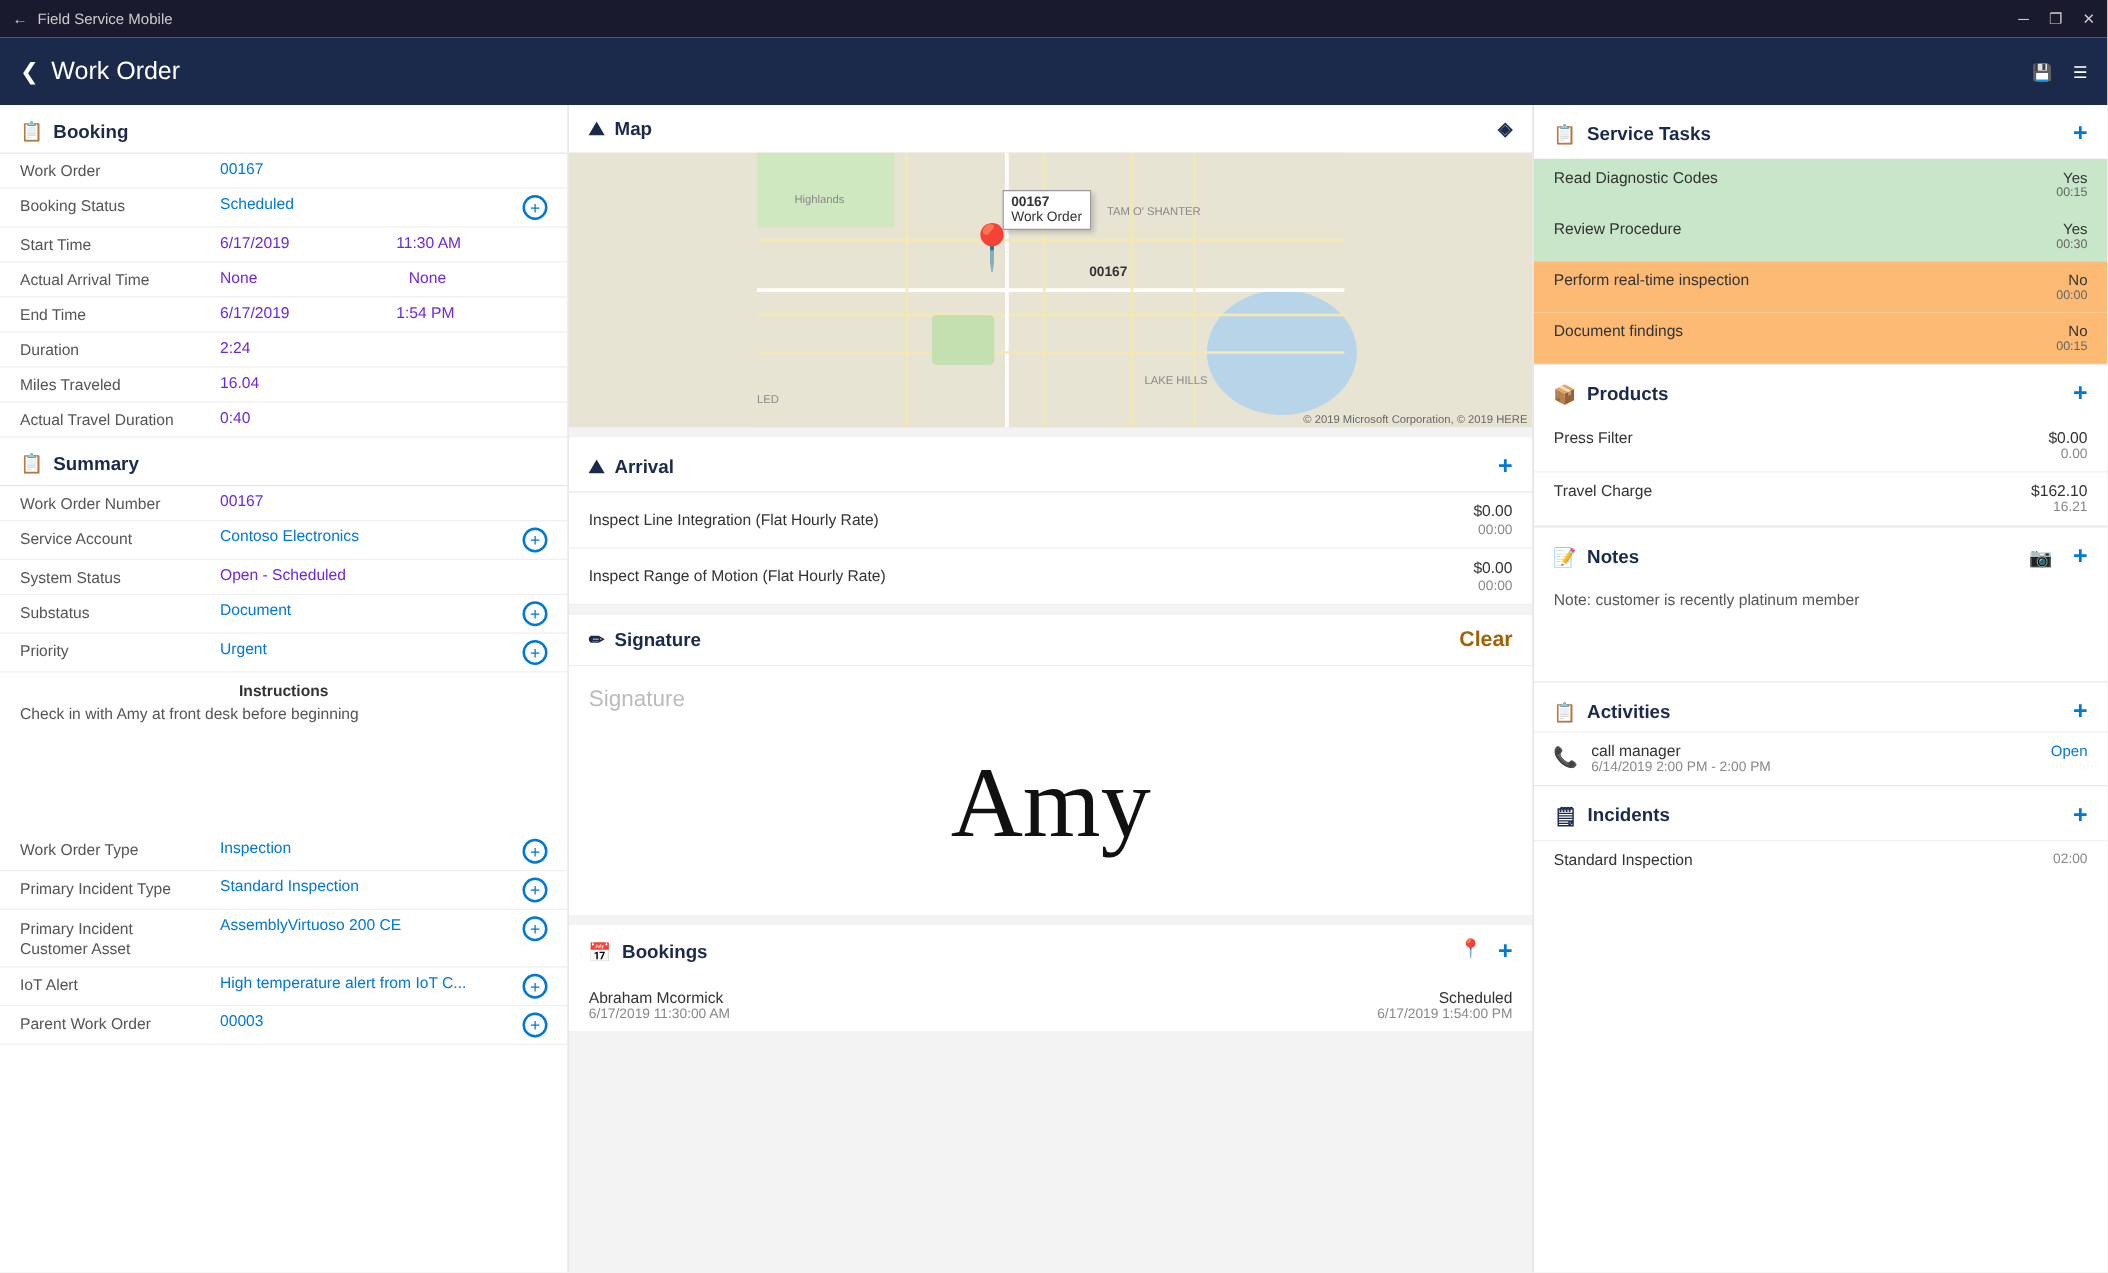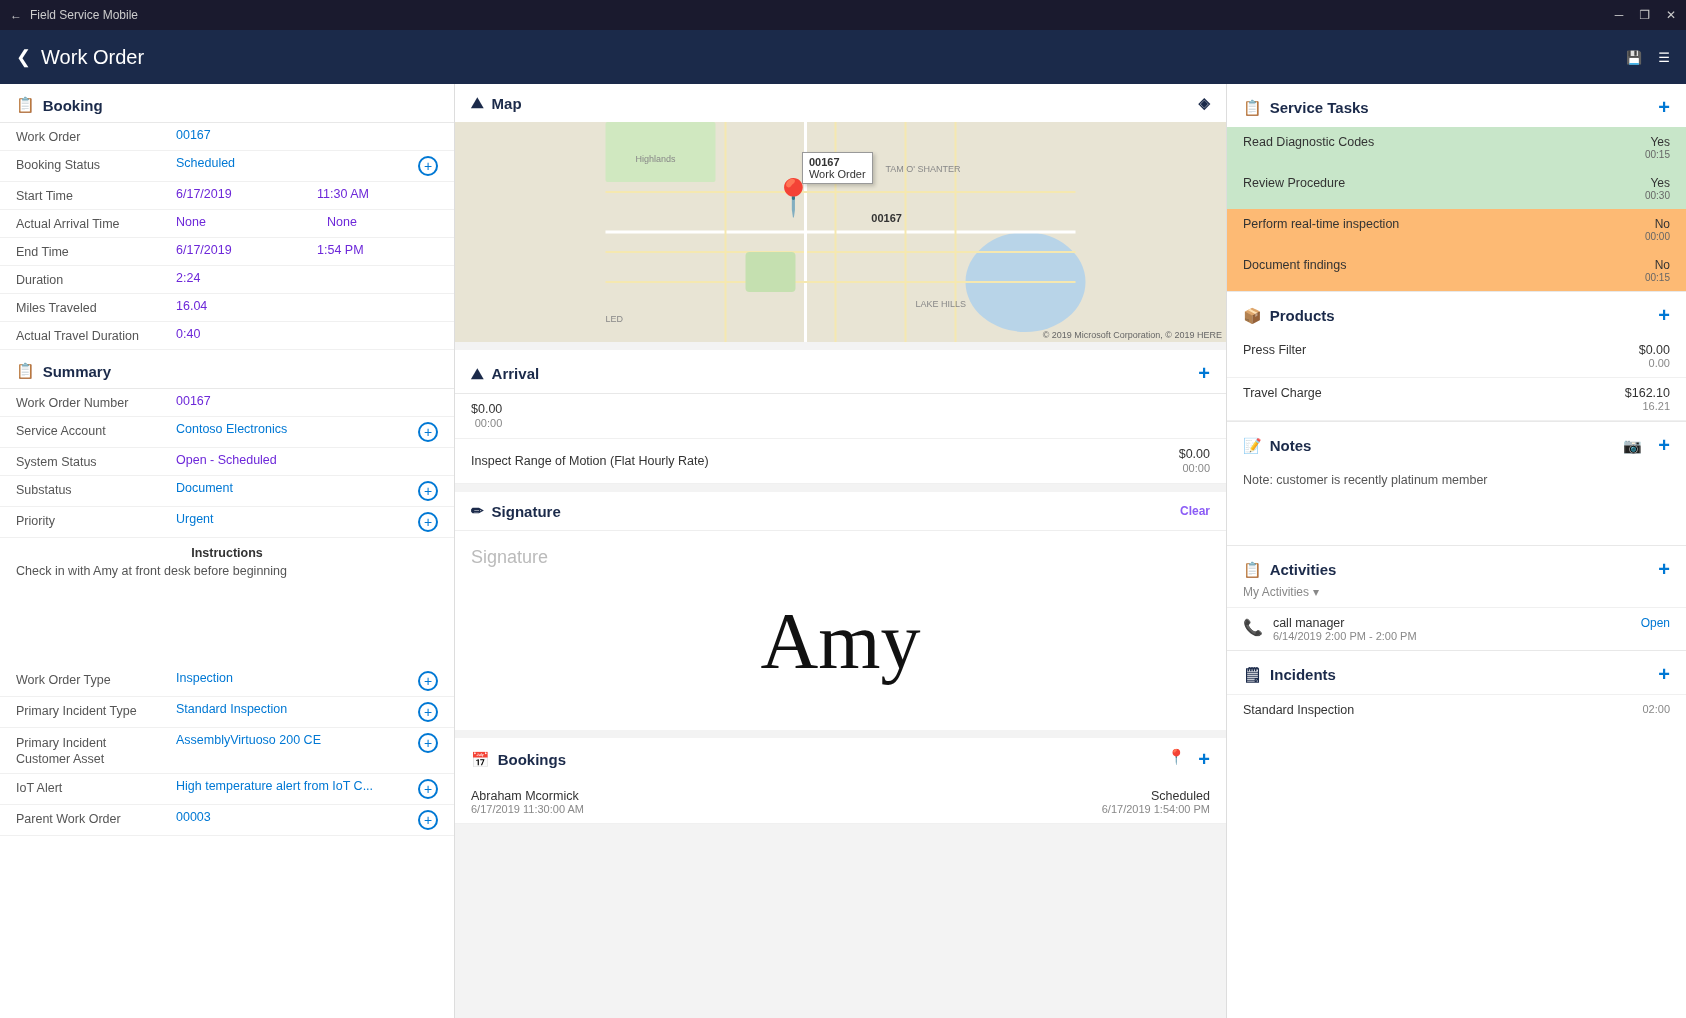--- a/index.html
+++ b/index.html
@@ -186,21 +186,21 @@
     }
     .signature-header {
       display: flex;
       align-items: center;
       padding: 10px 16px;
       gap: 8px;
       font-size: 15px;
       font-weight: 600;
       color: #1b2a4a;
     }
-    .signature-clear { margin-left: auto; color: #8b5cf6; font-size: 12px; cursor: pointer; }
+    .signature-clear { margin-left: auto; color: #a16207; font-size: 17px; cursor: pointer; }
     .signature-canvas {
       height: 200px;
       background: white;
       display: flex;
       align-items: center;
       justify-content: center;
       position: relative;
       border-top: 1px solid #eee;
     }
     .signature-placeholder {
@@ -558,20 +558,21 @@
       </div>
     </div>
 
     <div class="services-section">
       <div class="section-header">
         <span>⛰</span>
         <span>Arrival</span>
         <span class="add-btn">+</span>
       </div>
       <div class="service-row">
+        <span class="service-name">Inspect Line Integration (Flat Hourly Rate)</span>
         <div class="service-price">
           <span class="service-price-amount">$0.00</span><br>
           <span class="service-price-time">00:00</span>
         </div>
       </div>
       <div class="service-row">
         <span class="service-name">Inspect Range of Motion (Flat Hourly Rate)</span>
         <div class="service-price">
           <span class="service-price-amount">$0.00</span><br>
           <span class="service-price-time">00:00</span>
@@ -685,24 +686,20 @@
         <span>Note: customer is recently platinum member</span>
       </div>
     </div>
 
     <div class="activities-section">
       <div class="activities-header">
         <span>📋</span>
         <span>Activities</span>
         <span class="add-btn" style="margin-left:auto;">+</span>
       </div>
-      <div class="activities-sub">
-        <span>My Activities</span>
-        <span>▾</span>
-      </div>
       <div class="activity-row">
         <span class="activity-icon">📞</span>
         <div class="activity-content">
           <div class="activity-name">call manager</div>
           <div class="activity-date">6/14/2019 2:00 PM - 2:00 PM</div>
         </div>
         <span class="activity-status">Open</span>
       </div>
     </div>
 

